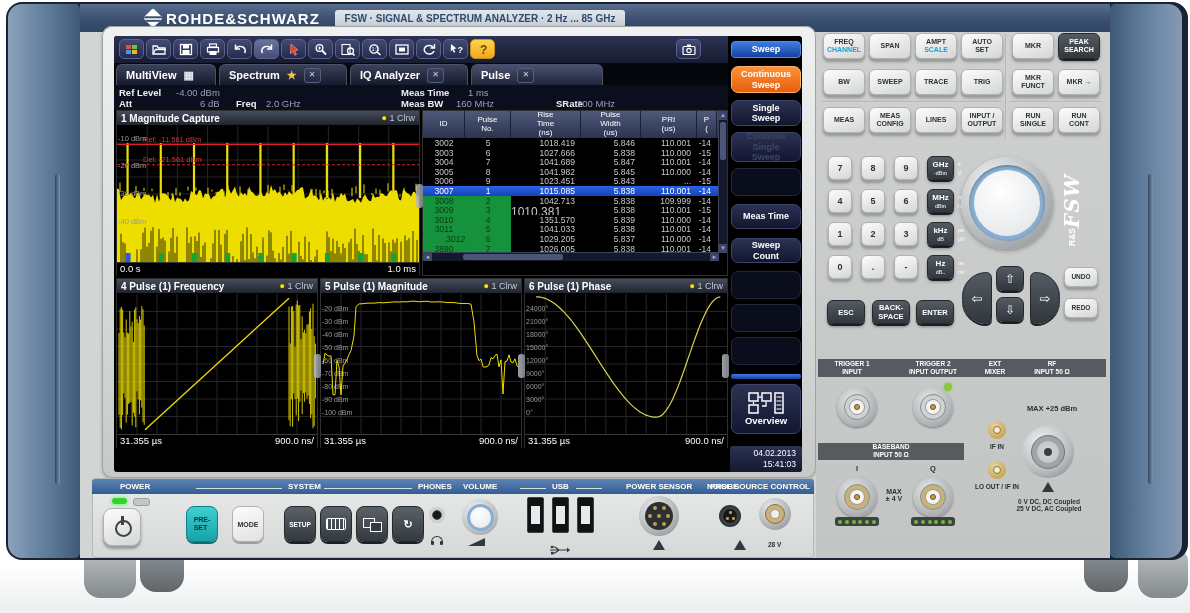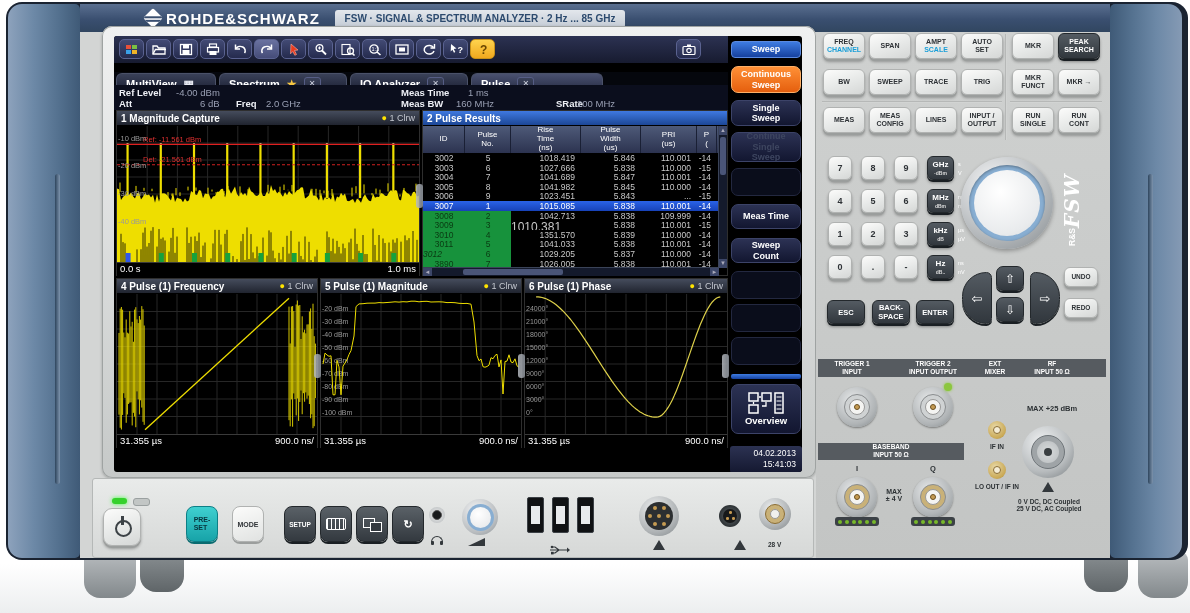--- a/index.html
+++ b/index.html
@@ -17,21 +17,21 @@
   .rslogo{position:absolute;left:146px;top:11px;width:14px;height:14px;background:#fff;transform:rotate(45deg);border-radius:2px;overflow:hidden}
   .rslogo i{position:absolute;left:-3px;top:4px;width:22px;height:2px;background:#3a4f70;transform:rotate(-45deg)}
   .rslogo i.b{top:9px}
   .badge{position:absolute;left:335px;top:10px;width:290px;height:18px;border-radius:3px;background:linear-gradient(#e3e7ec,#c2cad4);color:#2c4a6e;font-weight:bold;font-size:10px;text-align:center;line-height:18px}
   .bezel{position:absolute;left:102px;top:26px;width:714px;height:452px;border-radius:10px;background:linear-gradient(#f0f1f1,#c6c9c8);box-shadow:inset 0 0 0 1px #9fa3a2,0 1px 3px rgba(0,0,0,.25)}
   .screen{position:absolute;left:114px;top:36px;width:688px;height:436px;background:#000;border-radius:3px;overflow:hidden}
   .toolbar{position:absolute;left:0;top:0;width:614px;height:27px;background:linear-gradient(#2c3252,#171b30)}
   .tbtn{position:absolute;top:3px;width:25px;height:20px;border-radius:5px;background:linear-gradient(#424a74,#252b4e);border:1px solid #5a6290;box-sizing:border-box;display:flex;align-items:center;justify-content:center}
   .tbtn.hl{background:linear-gradient(#6a72a0,#454c78)}
   .tbtn.help{background:linear-gradient(#ffd34e,#f0a81e);border-color:#c89018;color:#5a3a00;font-weight:bold;font-size:12px}
-  .tabs{position:absolute;left:0;top:36px;width:614px;height:22px;background:#05070d}
+  .tabs{position:absolute;left:0;top:27px;width:614px;height:22px;background:#05070d}
   .tab{position:absolute;top:1px;height:21px;border-radius:6px 6px 0 0;background:linear-gradient(#3a4158,#161a2d);border:1px solid #4a5168;border-bottom:none;color:#fff;font-weight:bold;font-size:11px;box-sizing:border-box;display:flex;align-items:center;padding:0 9px;gap:7px}
   .tab.active{background:linear-gradient(#4a5170,#20253c)}
   .tab .x{width:15px;height:13px;border-radius:3px;background:linear-gradient(#3a4158,#232840);border:1px solid #565d85;color:#cfd3e0;font-size:8px;line-height:11px;text-align:center;font-weight:normal}
   .tab .star{color:#f5c542;font-size:11px}
   .tab .grid{color:#e8eaf2;font-size:11px}
   .infobar{position:absolute;left:0;top:49px;width:614px;height:25px;background:#0b0e1d;font-size:9.5px}
   .infobar .lb{position:absolute;color:#eef0f6;font-weight:bold}
   .infobar .vl{position:absolute;color:#9aa0b4}
   .win{position:absolute;background:#000;border:1px solid #2e2e2e;box-sizing:border-box}
   .win-h{height:14px;background:linear-gradient(#454c5c,#20242f);display:flex;justify-content:space-between;align-items:center;padding:0 4px;border-bottom:1px solid #000}
@@ -438,23 +438,20 @@
             <text x="1" y="70.32" fill="#999" font-size="7.5px">-30 dBm</text>
             <text x="1" y="98.19999999999999" fill="#999" font-size="7.5px">-40 dBm</text>
           </svg></div>
       <div class="win-f">
           <span>0.0 s</span>
           <span>1.0 ms</span>
         </div>
     </div>
 
     <div class="win" style="left:308px;top:74px;width:306px;height:166px">
-      <div class="win-h blue">
-          <span class="wt">2 Pulse Results</span>
-        </div>
       <div id="table-body" style="position:relative;height:150px;overflow:hidden">
           <div style="position:absolute;left:0;top:0;right:8px;height:27px;background:linear-gradient(#4e5a78,#2c3350);display:flex">
             <div style="width: 42px; color: rgb(255, 255, 255); font-size: 8px; text-align: center; display: flex; flex-direction: column; justify-content: center; line-height: 1.1; border-right: 1px solid rgb(26, 32, 53); box-sizing: border-box; overflow: hidden;">
               <span>ID</span>
             </div>
             <div style="width: 46px; color: rgb(255, 255, 255); font-size: 8px; text-align: center; display: flex; flex-direction: column; justify-content: center; line-height: 1.1; border-right: 1px solid rgb(26, 32, 53); box-sizing: border-box; overflow: hidden;">
               <span>Pulse</span>
               <span>No.</span>
             </div>
             <div style="width: 70px; color: rgb(255, 255, 255); font-size: 8px; text-align: center; display: flex; flex-direction: column; justify-content: center; line-height: 1.1; border-right: 1px solid rgb(26, 32, 53); box-sizing: border-box; overflow: hidden;">
@@ -550,21 +547,21 @@
           </div>
           <div style="position:absolute;left:0;top:113.39999999999999px;right:8px;height:10px;display:flex">
             <div style="width: 42px; font-size: 8.5px; box-sizing: border-box; overflow: hidden; white-space: nowrap; background: rgb(23, 146, 60); color: rgb(10, 58, 18); text-align: center;">3011</div>
             <div style="width: 46px; font-size: 8.5px; box-sizing: border-box; overflow: hidden; white-space: nowrap; background: rgb(23, 146, 60); color: rgb(10, 58, 18); text-align: center;">5</div>
             <div style="width: 70px; font-size: 8.5px; box-sizing: border-box; overflow: hidden; white-space: nowrap; color: rgb(200, 200, 200); text-align: right; padding-right: 6px;">1041.033</div>
             <div style="width: 60px; font-size: 8.5px; box-sizing: border-box; overflow: hidden; white-space: nowrap; color: rgb(200, 200, 200); text-align: right; padding-right: 6px;">5.838</div>
             <div style="width: 56px; font-size: 8.5px; box-sizing: border-box; overflow: hidden; white-space: nowrap; color: rgb(200, 200, 200); text-align: right; padding-right: 6px;">110.001</div>
             <div style="width: 20px; font-size: 8.5px; box-sizing: border-box; overflow: hidden; white-space: nowrap; color: rgb(200, 200, 200); text-align: right; padding-right: 6px;">-14</div>
           </div>
           <div style="position:absolute;left:0;top:123px;right:8px;height:10px;display:flex">
-            <div style="width: 42px; font-size: 8.5px; box-sizing: border-box; overflow: hidden; white-space: nowrap; background: rgb(23, 146, 60); color: rgb(10, 58, 18); text-align: left; font-style: italic;">3012</div>
+            <div style="width: 42px; font-size: 8.5px; box-sizing: border-box; overflow: hidden; white-space: nowrap; background: rgb(23, 146, 60); color: rgb(10, 58, 18); text-align: right; font-style: italic;">3012</div>
             <div style="width: 46px; font-size: 8.5px; box-sizing: border-box; overflow: hidden; white-space: nowrap; background: rgb(23, 146, 60); color: rgb(10, 58, 18); text-align: center;">6</div>
             <div style="width: 70px; font-size: 8.5px; box-sizing: border-box; overflow: hidden; white-space: nowrap; color: rgb(200, 200, 200); text-align: right; padding-right: 6px;">1029.205</div>
             <div style="width: 60px; font-size: 8.5px; box-sizing: border-box; overflow: hidden; white-space: nowrap; color: rgb(200, 200, 200); text-align: right; padding-right: 6px;">5.837</div>
             <div style="width: 56px; font-size: 8.5px; box-sizing: border-box; overflow: hidden; white-space: nowrap; color: rgb(200, 200, 200); text-align: right; padding-right: 6px;">110.000</div>
             <div style="width: 20px; font-size: 8.5px; box-sizing: border-box; overflow: hidden; white-space: nowrap; color: rgb(200, 200, 200); text-align: right; padding-right: 6px;">-14</div>
           </div>
           <div style="position:absolute;left:0;top:132.6px;right:8px;height:10px;display:flex">
             <div style="width: 42px; font-size: 8.5px; box-sizing: border-box; overflow: hidden; white-space: nowrap; background: rgb(23, 146, 60); color: rgb(10, 58, 18); text-align: center;">3890</div>
             <div style="width: 46px; font-size: 8.5px; box-sizing: border-box; overflow: hidden; white-space: nowrap; background: rgb(23, 146, 60); color: rgb(10, 58, 18); text-align: center;">7</div>
             <div style="width: 70px; font-size: 8.5px; box-sizing: border-box; overflow: hidden; white-space: nowrap; color: rgb(200, 200, 200); text-align: right; padding-right: 6px;">1026.005</div>
@@ -973,20 +970,34 @@
       <div style="position:absolute;left:95px;top:485px;width:44px;height:9px;background:#3c4146;border-radius:3px;display:flex;align-items:center;justify-content:space-evenly">
         <div style="width: 4px; height: 4px; border-radius: 50%; background: rgb(118, 184, 42);"></div>
         <div style="width: 4px; height: 4px; border-radius: 50%; background: rgb(118, 184, 42);"></div>
         <div style="width: 4px; height: 4px; border-radius: 50%; background: rgb(118, 184, 42);"></div>
         <div style="width: 4px; height: 4px; border-radius: 50%; background: rgb(118, 184, 42);"></div>
         <div style="width: 4px; height: 4px; border-radius: 50%; background: rgb(118, 184, 42);"></div>
         <div style="width: 4px; height: 4px; border-radius: 50%; background: rgb(118, 184, 42);"></div>
       </div>
     </div>
   <div class="bstrip"></div>
+  <div class="bluebar" id="bluebar">
+      <span style="left: 28px;">POWER</span>
+      <span style="left: 196px;">SYSTEM</span>
+      <span style="left: 326px;">PHONES</span>
+      <span style="left: 371px;">VOLUME</span>
+      <span style="left: 460px;">USB</span>
+      <span style="left: 534px;">POWER SENSOR</span>
+      <span style="left: 618px;">PROBE</span>
+      <span style="right: 4px;">NOISE SOURCE CONTROL</span>
+      <i style="left: 104px; width: 86px;"></i>
+      <i style="left: 232px; width: 88px;"></i>
+      <i style="left: 428px; width: 26px;"></i>
+      <i style="left: 484px; width: 26px;"></i>
+    </div>
   <div id="bcontrols">
       <div style="position: absolute; left: 112px; top: 498px; width: 15px; height: 6px; border-radius: 3px; background: rgb(53, 209, 44); box-shadow: rgb(68, 255, 68) 0px 0px 4px;"></div>
       <div style="position: absolute; left: 133px; top: 498px; width: 15px; height: 6px; border-radius: 3px; background: rgb(194, 198, 197); border: 1px solid rgb(154, 160, 160);"></div>
       <div style="position: absolute; left: 103px; top: 508px; width: 38px; height: 38px; border-radius: 9px; background: linear-gradient(160deg, rgb(252, 252, 251), rgb(230, 232, 231) 55%, rgb(213, 215, 214)); box-shadow: rgb(155, 158, 157) 0px 2px 0px, rgba(0, 0, 0, 0.3) 0px 3px 3px; border: 1px solid rgb(176, 178, 177); box-sizing: border-box;">
         <div style="position:absolute;left:11px;top:11px;width:13px;height:13px;border:2.2px solid #3c4246;border-radius:50%"></div>
         <div style="position:absolute;left:17px;top:7px;width:2.5px;height:9px;background:#3c4246"></div>
       </div>
       <div style="position: absolute; left: 186px; top: 506px; width: 32px; height: 36px; border-radius: 8px; background: linear-gradient(rgb(63, 208, 208), rgb(23, 163, 168)); border: 1px solid rgb(13, 127, 134); box-sizing: border-box; color: rgb(7, 52, 60); font-weight: bold; font-size: 7px; display: flex; flex-direction: column; align-items: center; justify-content: center; line-height: 1.15; box-shadow: rgb(10, 107, 112) 0px 2px 0px;">PRE-<br>SET</div>
       <div style="position: absolute; left: 232px; top: 506px; width: 32px; height: 36px; border-radius: 8px; background: linear-gradient(160deg, rgb(252, 252, 251), rgb(224, 226, 225)); border: 1px solid rgb(176, 178, 177); box-sizing: border-box; color: rgb(46, 50, 54); font-weight: bold; font-size: 7px; display: flex; align-items: center; justify-content: center; box-shadow: rgb(155, 158, 157) 0px 2px 0px;">MODE</div>
       <div style="position: absolute; left: 284px; top: 506px; width: 32px; height: 36px; border-radius: 8px; background: linear-gradient(rgb(90, 97, 103), rgb(51, 57, 63)); border: 1px solid rgb(35, 40, 44); box-sizing: border-box; color: rgb(255, 255, 255); font-weight: bold; font-size: 6.5px; display: flex; align-items: center; justify-content: center; box-shadow: rgb(26, 31, 35) 0px 2px 0px;">SETUP</div>

